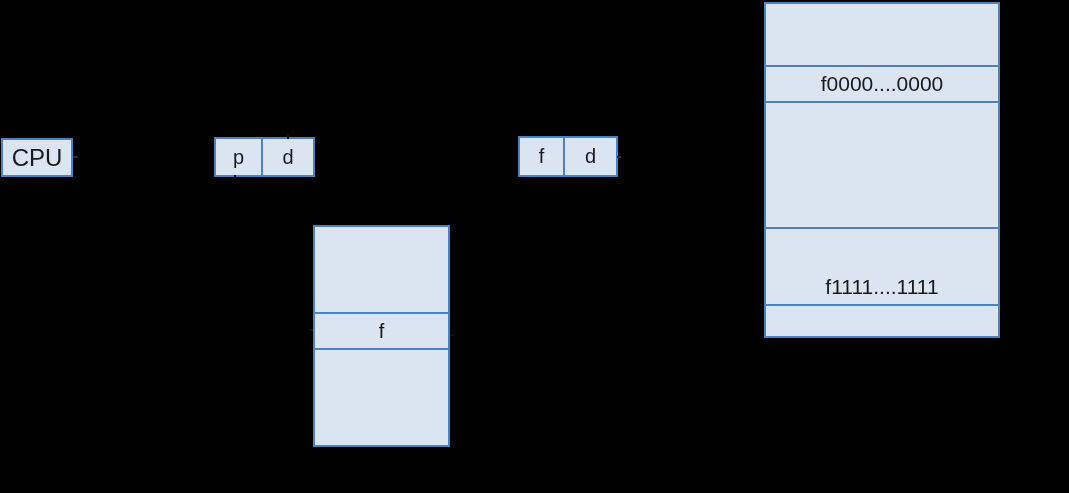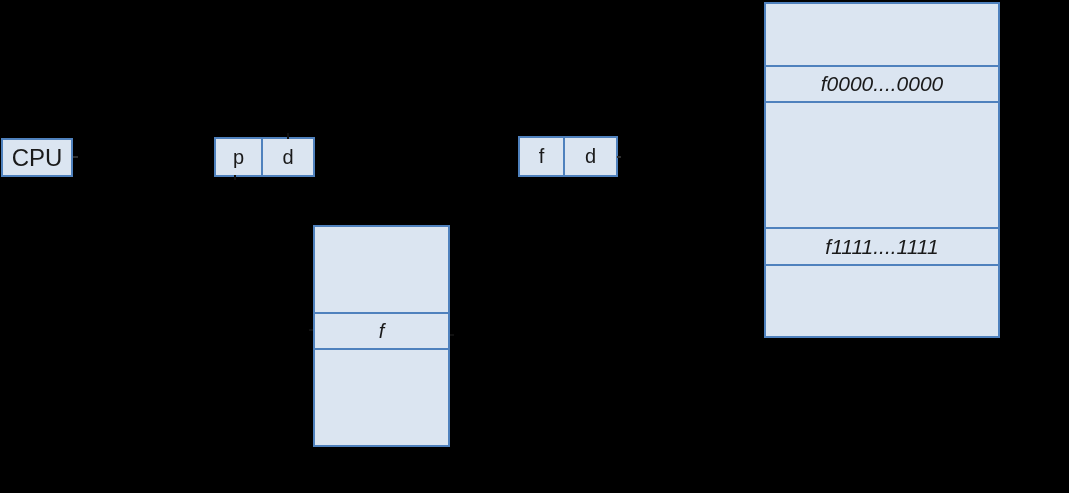--- a/index.html
+++ b/index.html
@@ -33,41 +33,40 @@
     box-sizing: border-box;
   }
   .cell.first { border-right: 2px solid var(--stroke, #4f81bd); }
   .stack { display: flex; flex-direction: column; padding: 0; }
   .row {
     display: flex;
     align-items: center;
     justify-content: center;
     box-sizing: border-box;
     font-size: 20px;
-    font-style: italic;
   }
   .row.divided { border-bottom: 2px solid var(--stroke, #4f81bd); }
   .mem-row { font-size: 21px; }
   
   #cpu-box            { left: 1px;   top: 138px; width: 72px;  height: 39px; }
   #logical-address    { left: 214px; top: 137px; width: 101px; height: 40px; }
   #logical-p          { flex: 0 0 47px; }
   #logical-d          { flex: 1 1 auto; }
   #physical-address   { left: 518px; top: 136px; width: 100px; height: 41px; }
   #physical-f         { flex: 0 0 45px; }
   #physical-d         { flex: 1 1 auto; }
   #page-table         { left: 313px; top: 225px; width: 137px; height: 222px; }
   #pt-row-0           { flex: 0 0 87px; }
   #pt-row-1           { flex: 0 0 36px; }
   #pt-row-2           { flex: 1 1 auto; }
   #physical-memory    { left: 764px; top: 2px;   width: 236px; height: 336px; }
   #mem-row-0          { flex: 0 0 63px; }
   #mem-row-1          { flex: 0 0 36px; }
   #mem-row-2          { flex: 0 0 126px; }
-  #mem-row-3          { flex: 0 0 37px; }
+  #mem-row-3          { flex: 0 0 37px; margin-top: 40px; }
   #mem-row-4          { flex: 1 1 auto; }
   
   .artifact { position: absolute; background: #2e2e2e; }
   #art-cpu-right  { left: 73px;  top: 156px; width: 5px; height: 2px; }
   #art-d-top      { left: 287px; top: 133px; width: 2px; height: 6px; background:#111; }
   #art-p-bottom   { left: 234px; top: 175px; width: 2px; height: 5px; background:#111; }
   #art-pt-left    { left: 309px; top: 329px; width: 4px; height: 2px; background:#111; }
   #art-pt-right   { left: 450px; top: 334px; width: 4px; height: 2px; background:#111; }
   #art-fd-right   { left: 617px; top: 156px; width: 4px; height: 2px; }
 </style>

